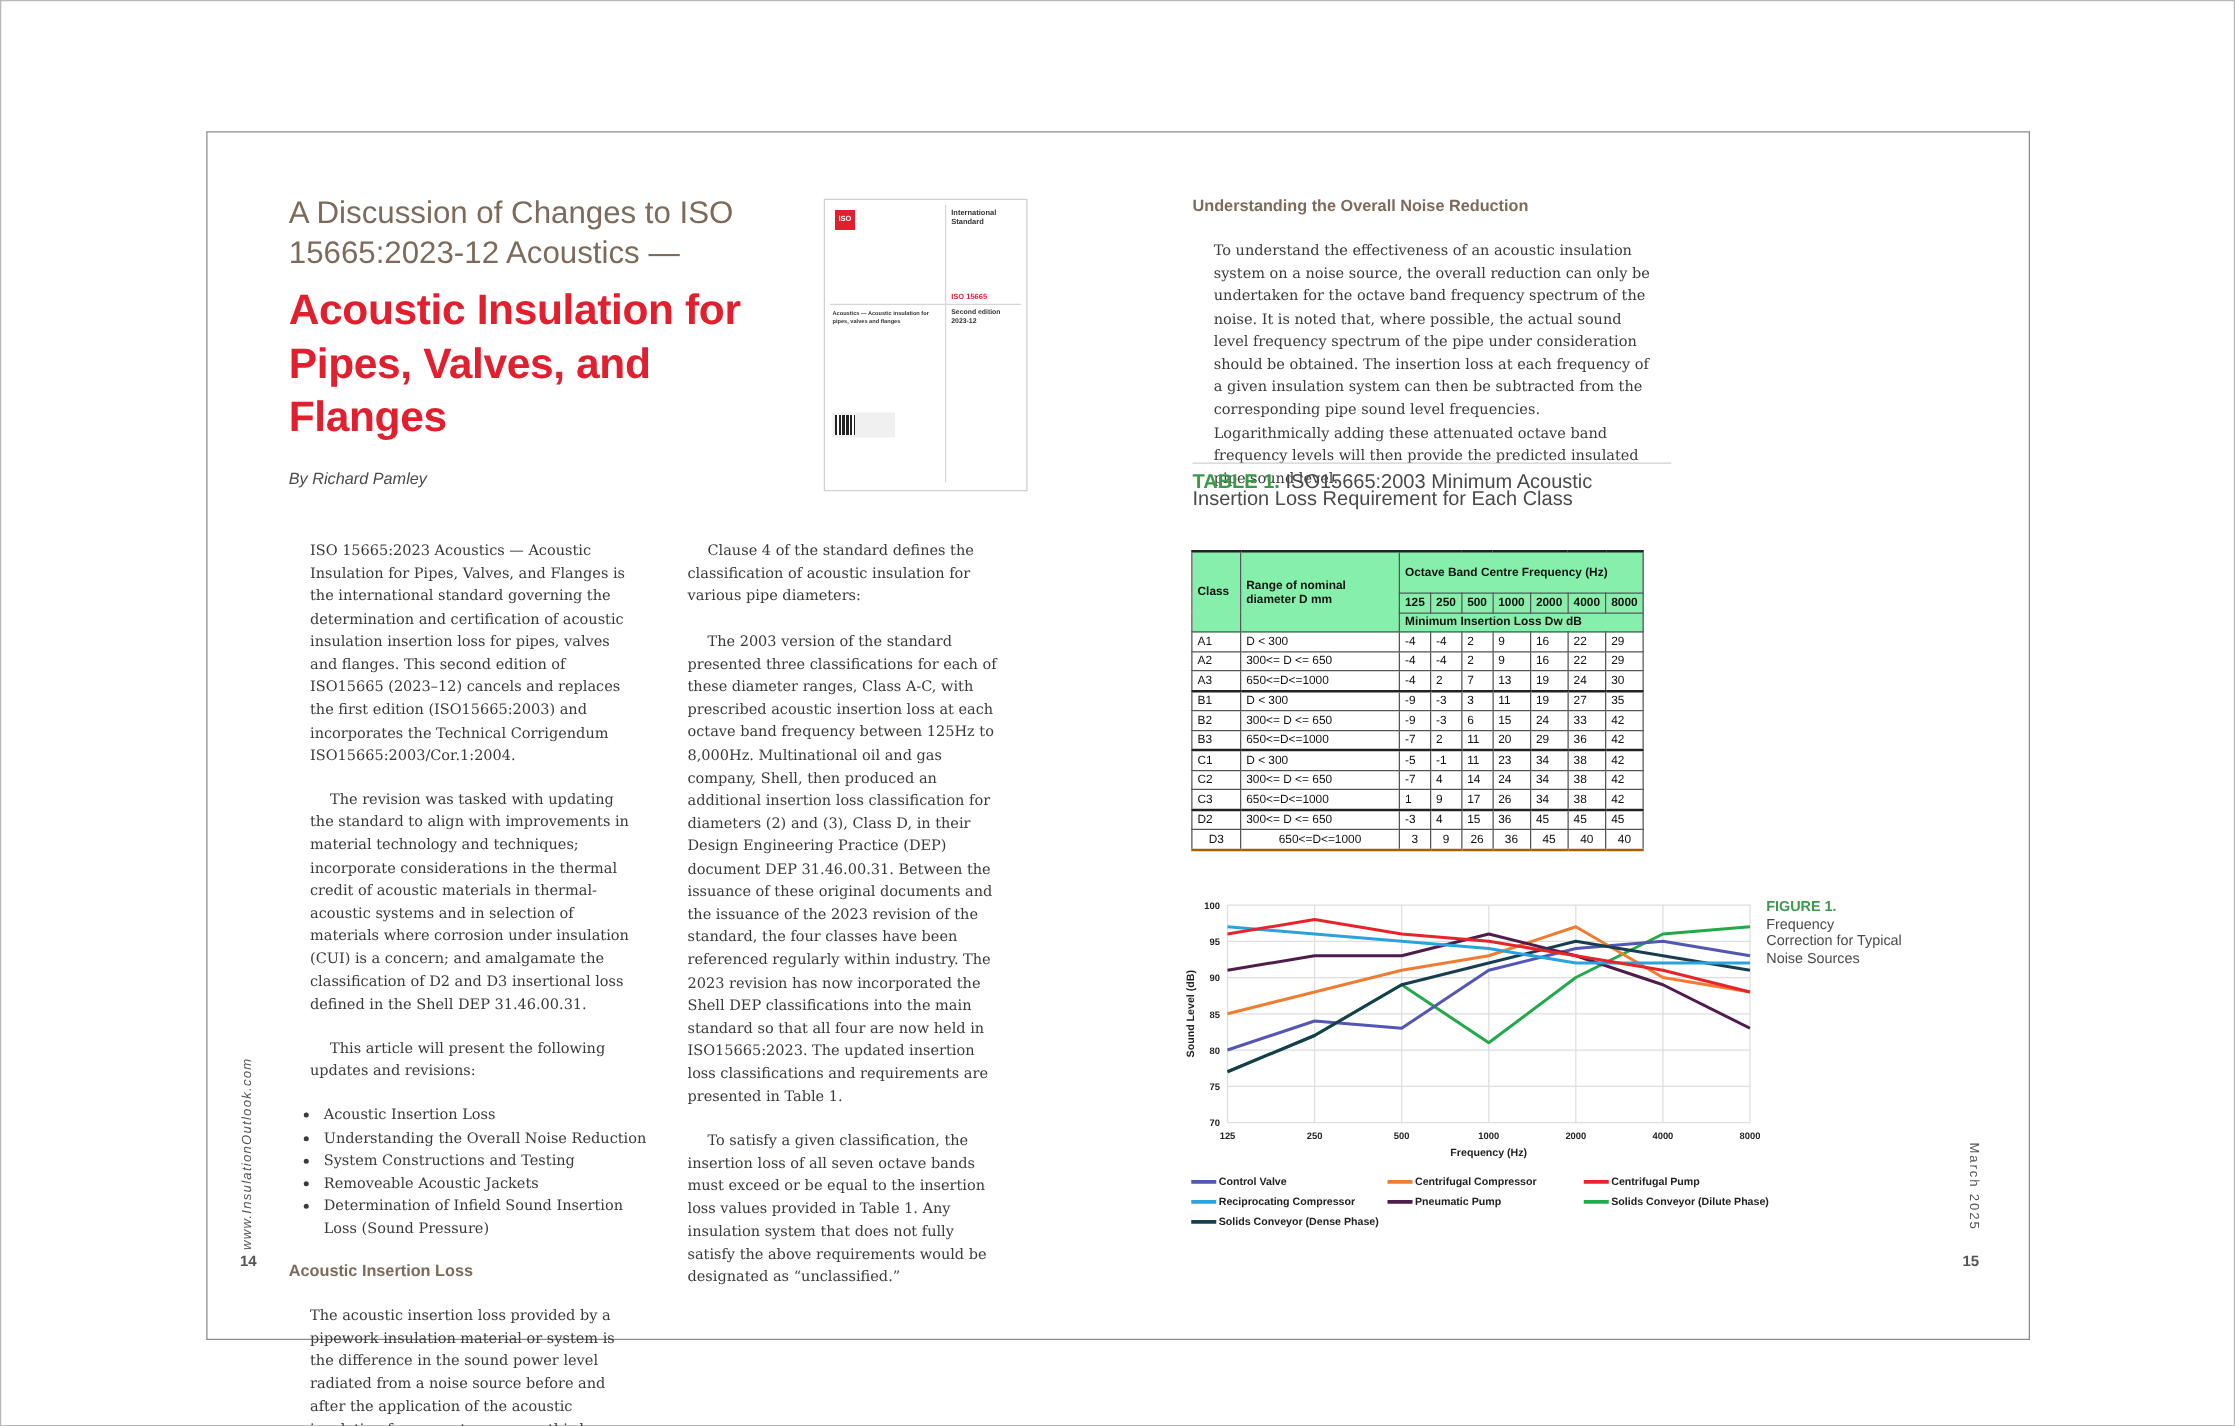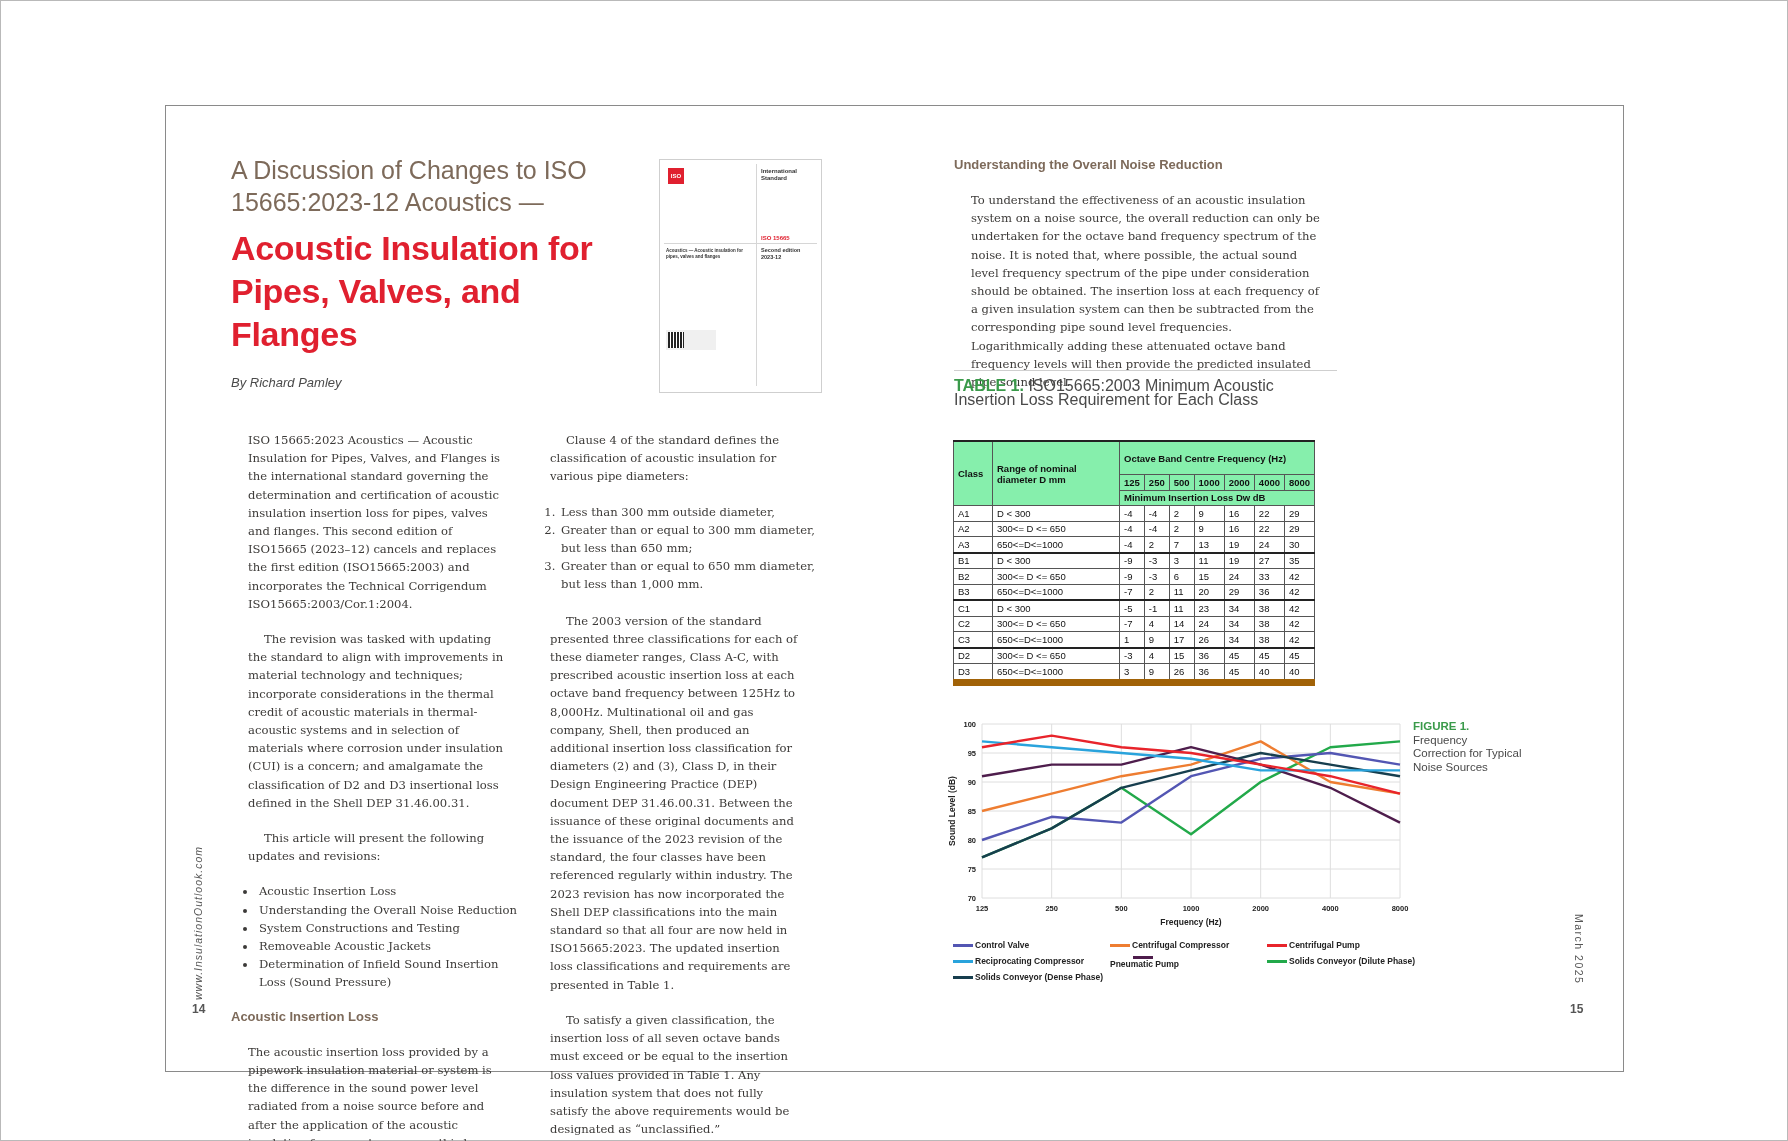--- a/index.html
+++ b/index.html
@@ -28,21 +28,21 @@
   .c2{left:533px;top:414px;width:285px;}
   .c3{left:954px;top:156px;width:385px;}
   .rule{left:954px;top:370px;width:383px;height:1px;background:#cfcfcf;}
   .tcap{left:954px;top:379px;width:380px;font-family:Liberation Sans, sans-serif;font-size:16px;line-height:13.5px;color:#4a4a4a;}
   .tcap .lab{color:#3a9a4a;font-weight:bold;}
   table.dt{position:absolute;left:953px;top:440px;border-collapse:collapse;font-family:"Liberation Sans",sans-serif;font-size:9.5px;color:#111;}
   table.dt td,table.dt th{border:1px solid #555;padding:1px 4px;height:12.5px;text-align:left;font-weight:normal;}
   table.dt thead th{background:#86efac;font-weight:bold;}
   table.dt thead tr.top th{border-top:2px solid #222;}
   table.dt tr.grp td{border-top:2px solid #222;}
-  table.dt tbody tr:last-child td{border-bottom:7px solid #a16207;}
+  table.dt tbody tr:last-child td{border-bottom:2px solid #a16207;text-align:center;}
   .figcap{left:1413px;top:720px;width:110px;font-family:"Liberation Sans",sans-serif;font-size:11.5px;line-height:13.5px;color:#4a4a4a;}
   .figcap .lab{color:#3a9a4a;font-weight:bold;display:block;}
   .chart{left:945px;top:712px;width:465px;height:225px;}
   .legend{left:953px;top:940px;width:470px;font-family:"Liberation Sans",sans-serif;font-size:8.5px;font-weight:bold;color:#222;}
   .legend .item{position:absolute;display:flex;align-items:center;white-space:nowrap;}
   .legend .sw{display:inline-block;width:20px;height:3px;margin-right:2px;}
   .side-url{left:192px;top:1000px;transform:rotate(-90deg);transform-origin:left top;font-family:"Liberation Sans",sans-serif;font-style:italic;font-size:10.5px;letter-spacing:1px;color:#555;white-space:nowrap;}
   .side-date{left:1585px;top:914px;transform:rotate(90deg);transform-origin:left top;font-family:"Liberation Sans",sans-serif;font-size:10.5px;letter-spacing:1.5px;color:#555;white-space:nowrap;}
   .pnum{font-family:"Liberation Sans",sans-serif;font-size:12px;font-weight:bold;color:#555;}
 </style>
@@ -78,25 +78,20 @@
     <li>System Constructions and Testing</li>
     <li>Removeable Acoustic Jackets</li>
     <li>Determination of Infield Sound Insertion Loss (Sound Pressure)</li>
   </ul>
   <div class="subhead" style="margin-top:16px;">Acoustic Insertion Loss</div>
   <p>The acoustic insertion loss provided by a pipework insulation material or system is the difference in the sound power level radiated from a noise source before and after the application of the acoustic insulation for any octave or one-third-octave frequency band.</p>
 </div>
 
 <div class="abs col c2">
   <p class="ind">Clause 4 of the standard defines the classification of acoustic insulation for various pipe diameters:</p>
-  <ol>
-    <li>Less than 300 mm outside diameter,</li>
-    <li>Greater than or equal to 300 mm diameter, but less than 650 mm;</li>
-    <li>Greater than or equal to 650 mm diameter, but less than 1,000 mm.</li>
-  </ol>
   <p class="ind" style="margin-top:18px;">The 2003 version of the standard presented three classifications for each of these diameter ranges, Class A-C, with prescribed acoustic insertion loss at each octave band frequency between 125Hz to 8,000Hz. Multinational oil and gas company, Shell, then produced an additional insertion loss classification for diameters (2) and (3), Class D, in their Design Engineering Practice (DEP) document DEP 31.46.00.31. Between the issuance of these original documents and the issuance of the 2023 revision of the standard, the four classes have been referenced regularly within industry. The 2023 revision has now incorporated the Shell DEP classifications into the main standard so that all four are now held in ISO15665:2023. The updated insertion loss classifications and requirements are presented in Table 1.</p>
   <p class="ind">To satisfy a given classification, the insertion loss of all seven octave bands must exceed or be equal to the insertion loss values provided in Table 1. Any insulation system that does not fully satisfy the above requirements would be designated as “unclassified.”</p>
 </div>
 
 <div class="abs side-url">www.InsulationOutlook.com</div>
 <div class="abs pnum" style="left:192px;top:1002px;">14</div>
 
 <div class="abs col c3">
   <div class="subhead">Understanding the Overall Noise Reduction</div>
   <p>To understand the effectiveness of an acoustic insulation system on a noise source, the overall reduction can only be undertaken for the octave band frequency spectrum of the noise. It is noted that, where possible, the actual sound level frequency spectrum of the pipe under consideration should be obtained. The insertion loss at each frequency of a given insulation system can then be subtracted from the corresponding pipe sound level frequencies. Logarithmically adding these attenuated octave band frequency levels will then provide the predicted insulated pipe sound level.</p>
@@ -303,21 +298,21 @@
       <span>Centrifugal Compressor</span>
     </div>
     <div class="item" style="left: 314px; top: 0px;">
       <span class="sw" style="background: rgb(232, 36, 43);"></span>
       <span>Centrifugal Pump</span>
     </div>
     <div class="item" style="left: 0px; top: 16px;">
       <span class="sw" style="background: rgb(41, 163, 220);"></span>
       <span>Reciprocating Compressor</span>
     </div>
-    <div class="item" style="left: 157px; top: 16px; flex-direction: column;">
+    <div class="item" style="left: 157px; top: 16px;">
       <span class="sw" style="background: rgb(78, 29, 76);"></span>
       <span>Pneumatic Pump</span>
     </div>
     <div class="item" style="left: 314px; top: 16px;">
       <span class="sw" style="background: rgb(34, 169, 74);"></span>
       <span>Solids Conveyor (Dilute Phase)</span>
     </div>
     <div class="item" style="left: 0px; top: 32px;">
       <span class="sw" style="background: rgb(23, 62, 78);"></span>
       <span>Solids Conveyor (Dense Phase)</span>

